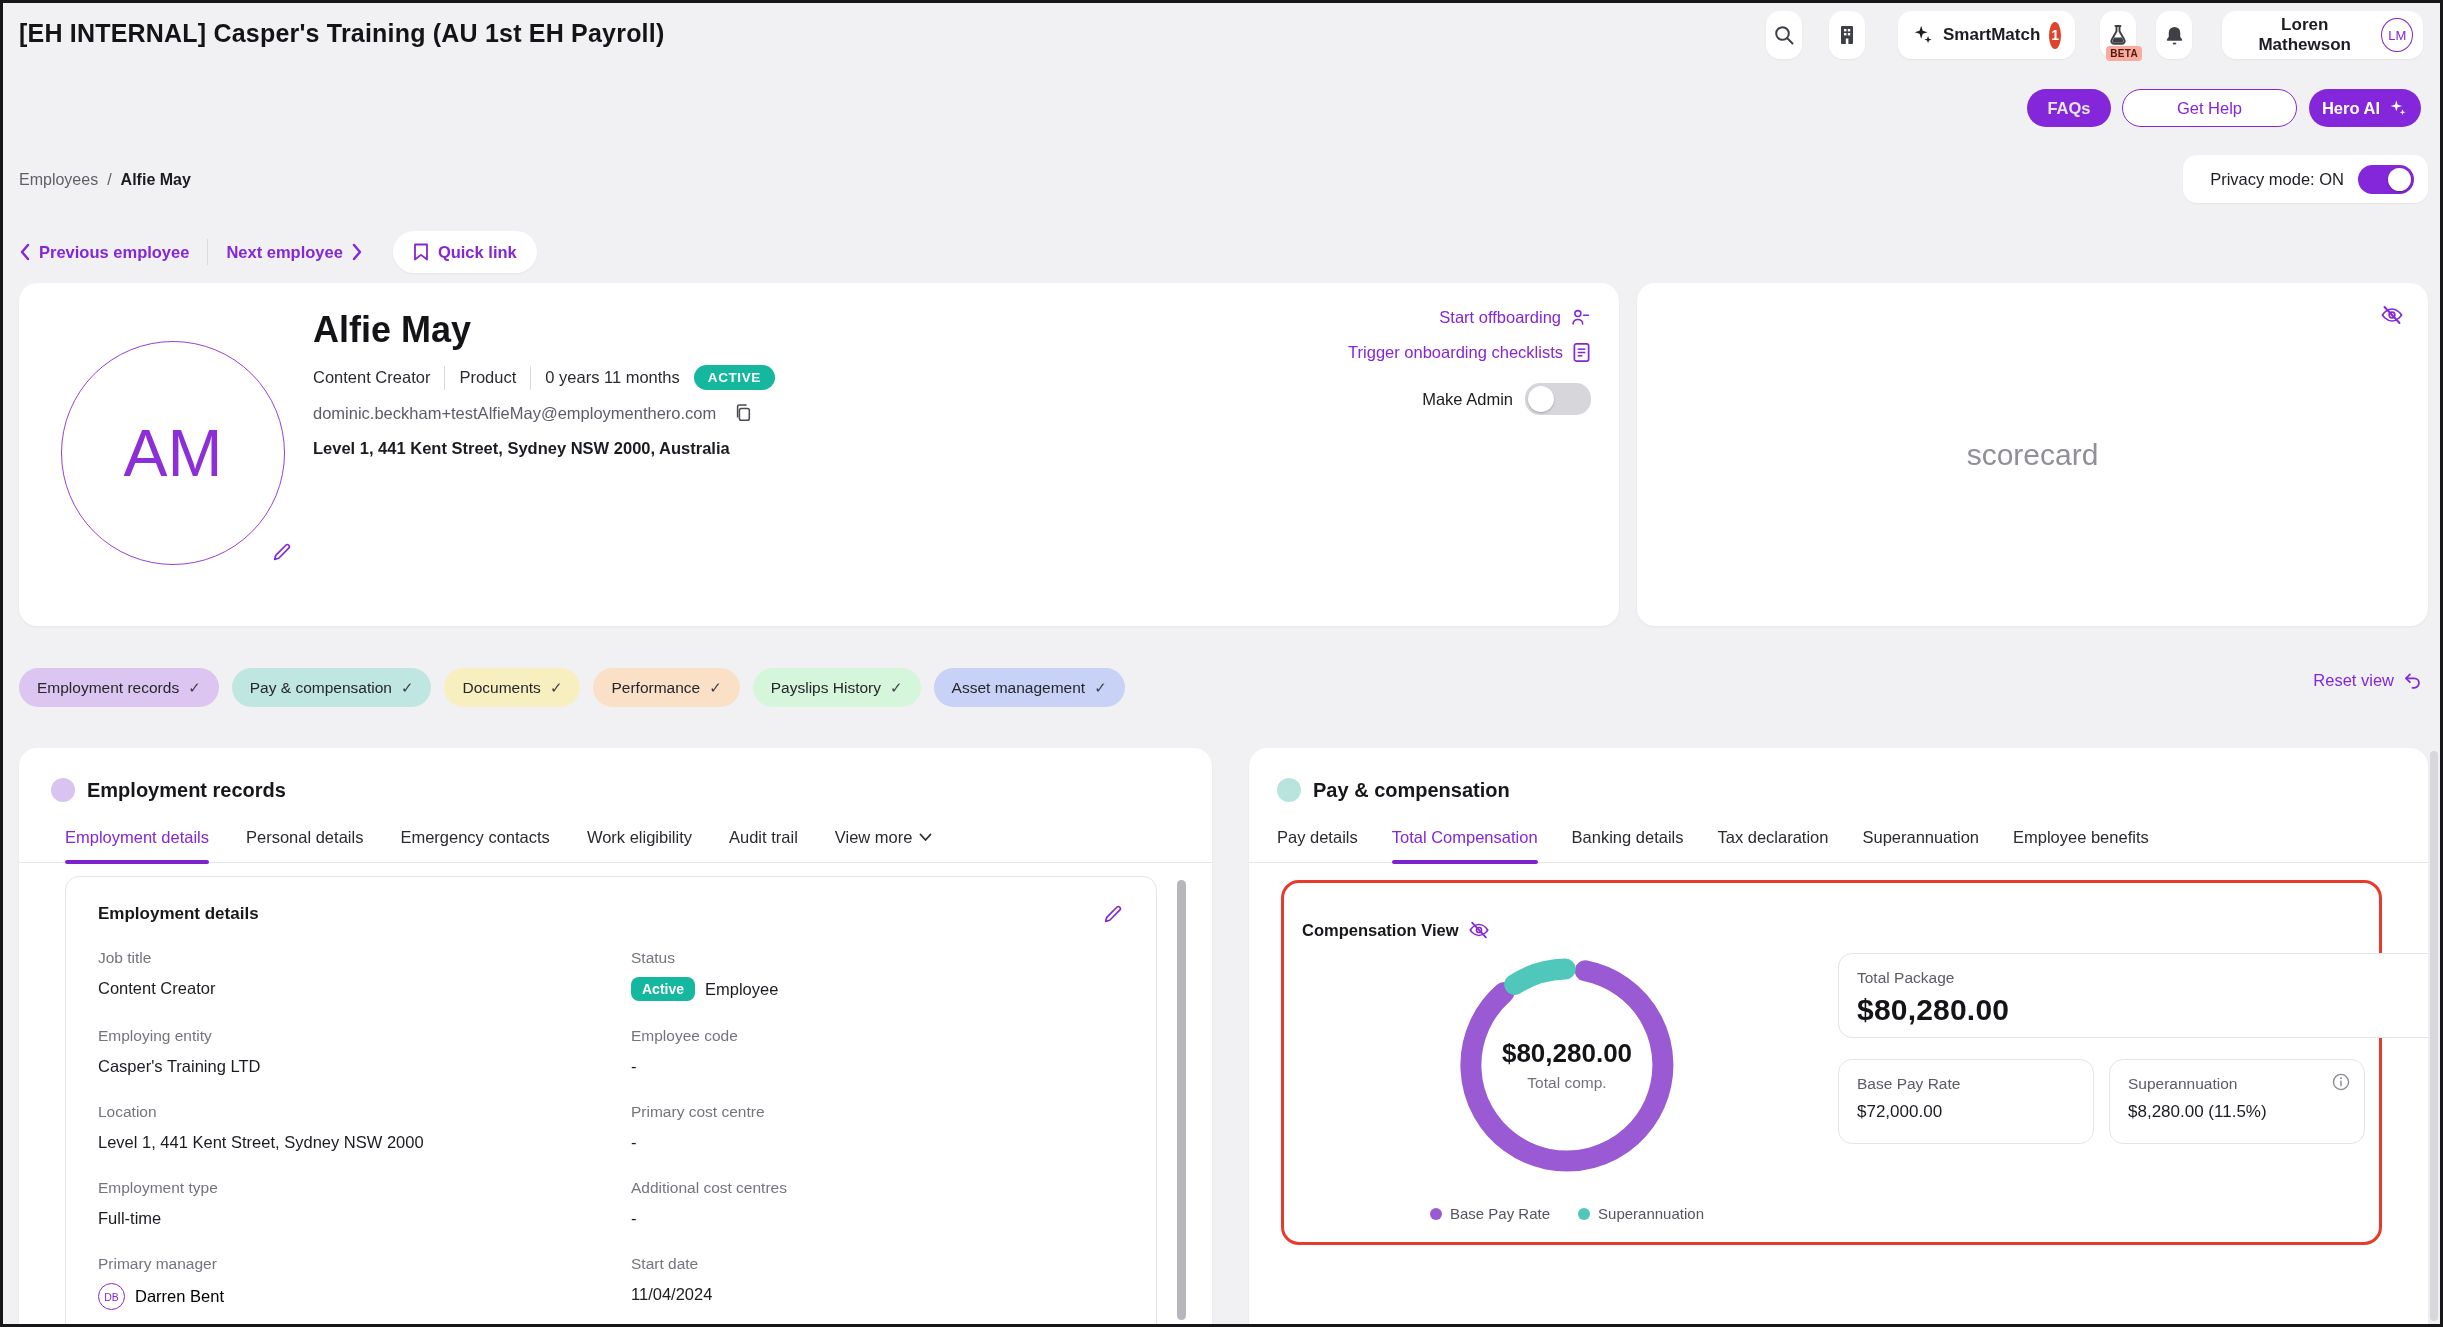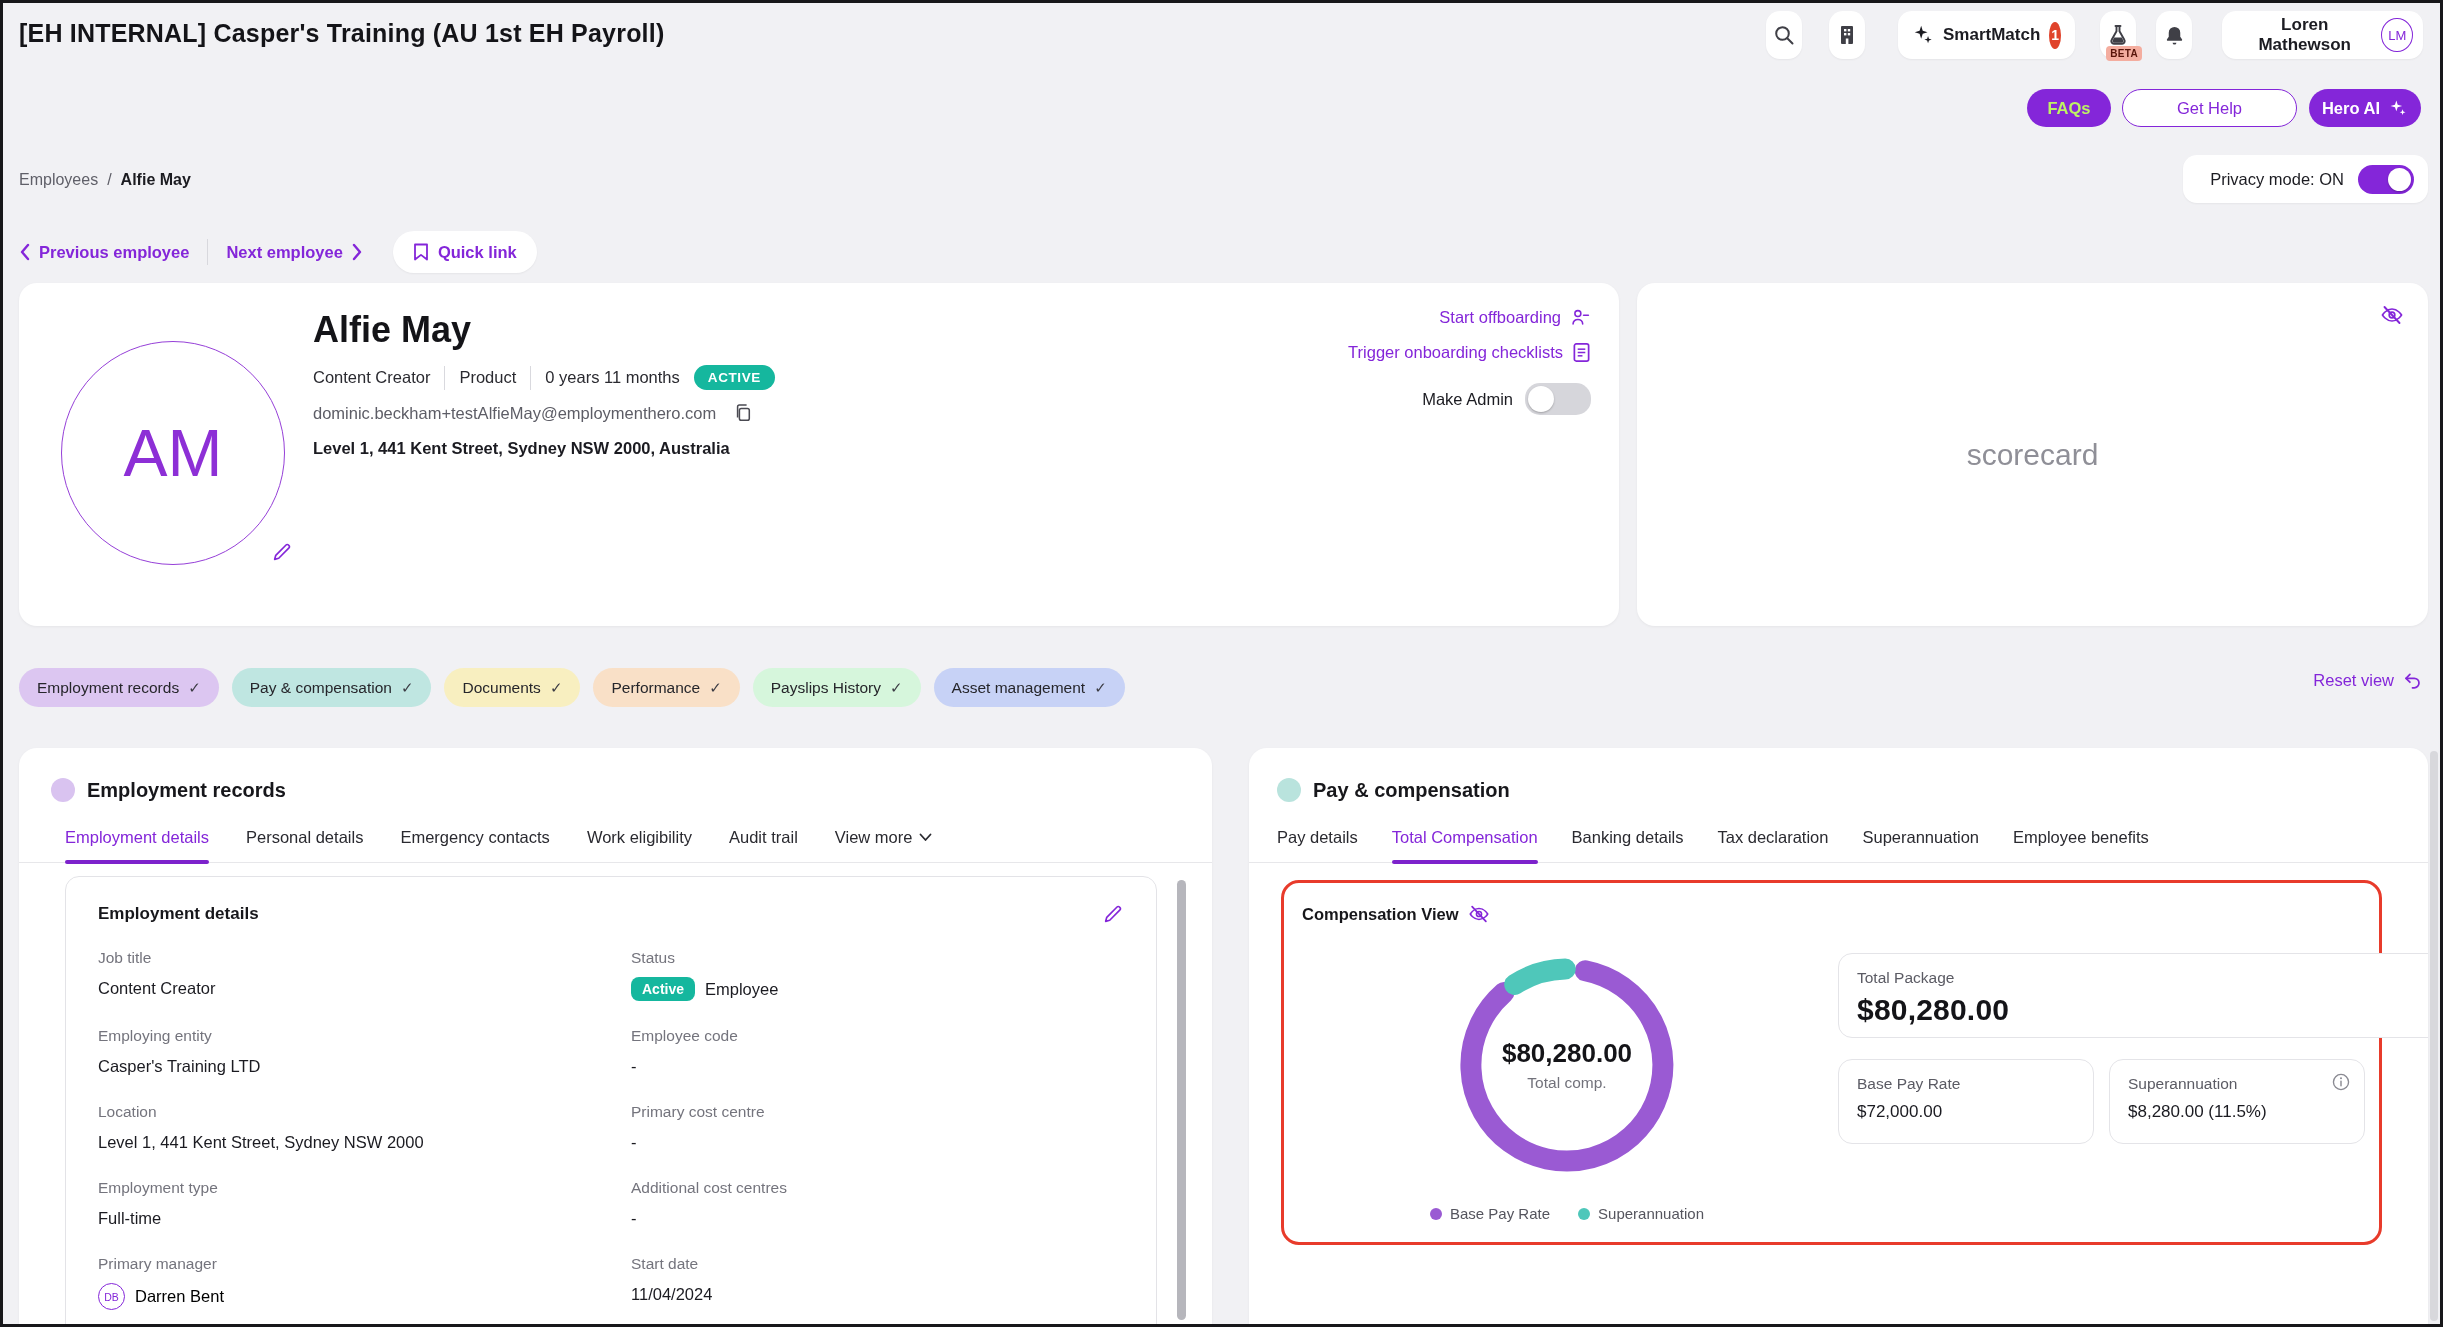--- a/index.html
+++ b/index.html
@@ -16,21 +16,21 @@
   .tb-smart { left:1895px; width:177px; gap:9px; padding:0 14px; font-size:17px; font-weight:bold; color:#1c1c22; }
   .smart-badge { width:27px; height:27px; border-radius:50%; background:#e0432b; color:#fff; font-size:14px; font-weight:bold; display:flex; align-items:center; justify-content:center; }
   .tb-flask { left:2097px; position:absolute; }
   .beta-chip { position:absolute; right:-6px; bottom:-2px; background:#f4ad9f; color:#581409; font-size:10px; font-weight:bold; padding:2px 4px; border-radius:4px; letter-spacing:.3px; }
   .tb-bell { left:2153px; }
   .tb-user { left:2219px; width:201px; gap:10px; padding:0 10px 0 16px; font-size:17px; font-weight:bold; color:#1c1c22; }
   .lm-avatar { width:34px; height:34px; border-radius:50%; border:1.5px solid #8426d9; color:#8426d9; font-size:13px; display:flex; align-items:center; justify-content:center; font-weight:normal; }
 
   
   .help-btn { position:absolute; top:86px; height:38px; border-radius:19px; font-size:16.5px; display:flex; align-items:center; justify-content:center; gap:8px; cursor:pointer; border:none; }
-  .help-faqs { left:2024px; width:84px; background:#8426d9; color:#bef264; font-weight:bold; }
+  .help-faqs { left:2024px; width:84px; background:#8426d9; color:#e5e5e5; font-weight:bold; }
   .help-get { left:2119px; width:175px; background:#fff; color:#8426d9; border:1.5px solid #8426d9; }
   .help-ai { left:2306px; width:112px; background:#8426d9; color:#fff; font-weight:bold; }
 
   
   .breadcrumb { position:absolute; left:16px; top:168px; font-size:16px; color:#5f5f68; display:flex; gap:9px; }
   .breadcrumb .current { color:#1b1b20; font-weight:bold; }
   .privacy-pill { position:absolute; left:2180px; top:152px; width:245px; height:48px; background:#fff; border-radius:14px; box-shadow:0 1px 2px rgba(0,0,0,.05); display:flex; align-items:center; justify-content:flex-end; gap:14px; padding:0 14px; font-size:16.5px; color:#1c1c22; }
 
   .toggle { border-radius:15px; position:relative; cursor:pointer; flex:none; }
   .toggle .knob { position:absolute; top:3px; background:#fff; border-radius:50%; box-shadow:0 1px 2px rgba(0,0,0,.25); }
@@ -94,21 +94,21 @@
   .fields-grid { margin-top:24px; display:grid; grid-template-columns:1fr 1fr; column-gap:40px; row-gap:26px; }
   .f-label { font-size:15.5px; color:#74747d; }
   .f-value { font-size:16.5px; color:#1b1b21; margin-top:10px; display:flex; align-items:center; gap:10px; min-height:22px; }
   .badge-active-sm { background:#15b79e; color:#fff; font-size:14px; font-weight:bold; border-radius:8px; padding:4px 11px; }
   .db-avatar { width:27px; height:27px; border-radius:50%; border:1.5px solid #8426d9; color:#8426d9; font-size:10.5px; display:flex; align-items:center; justify-content:center; }
   .mgr-name { color:#000000; cursor:pointer; }
   .inner-scrollbar { position:absolute; right:26px; top:132px; bottom:4px; width:9px; border-radius:5px; background:#b6b6bc; }
 
   
   .comp-box { position:absolute; left:32px; top:132px; width:1101px; height:365px; border:3px solid #e83b2b; border-radius:18px; }
-  .comp-title-row { position:absolute; left:18px; top:20px; display:flex; align-items:center; gap:10px; }
+  .comp-title-row { position:absolute; left:18px; top:36px; display:flex; align-items:center; gap:10px; }
   .comp-title { font-size:16.5px; font-weight:bold; color:#17171b; }
   .donut-wrap { position:absolute; left:163px; top:62px; width:240px; height:240px; }
   .donut-center { position:absolute; inset:0; display:flex; flex-direction:column; align-items:center; justify-content:center; gap:5px; }
   .donut-total { font-size:26px; font-weight:bold; color:#141418; }
   .donut-sub { font-size:15.5px; color:#72727b; }
   .legend { position:absolute; left:0; width:566px; top:322px; display:flex; justify-content:center; gap:28px; }
   .legend-item { display:flex; align-items:center; gap:8px; font-size:15px; color:#55555e; }
   .legend-dot { width:12px; height:12px; border-radius:50%; }
   .info-card { position:absolute; border:1px solid #e4e4e8; border-radius:14px; padding:15px 18px; background:#fff; }
   .ic-total { left:554px; top:70px; width:627px; height:85px; }

